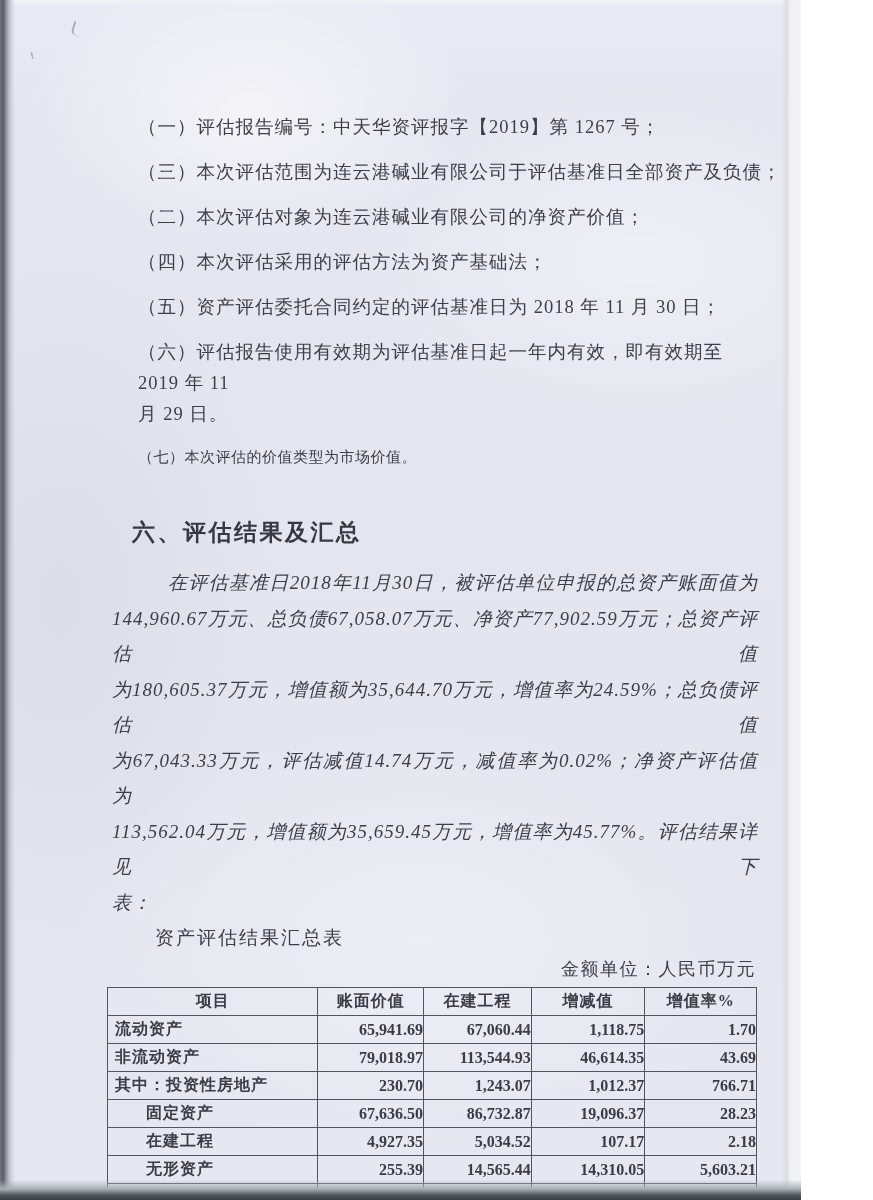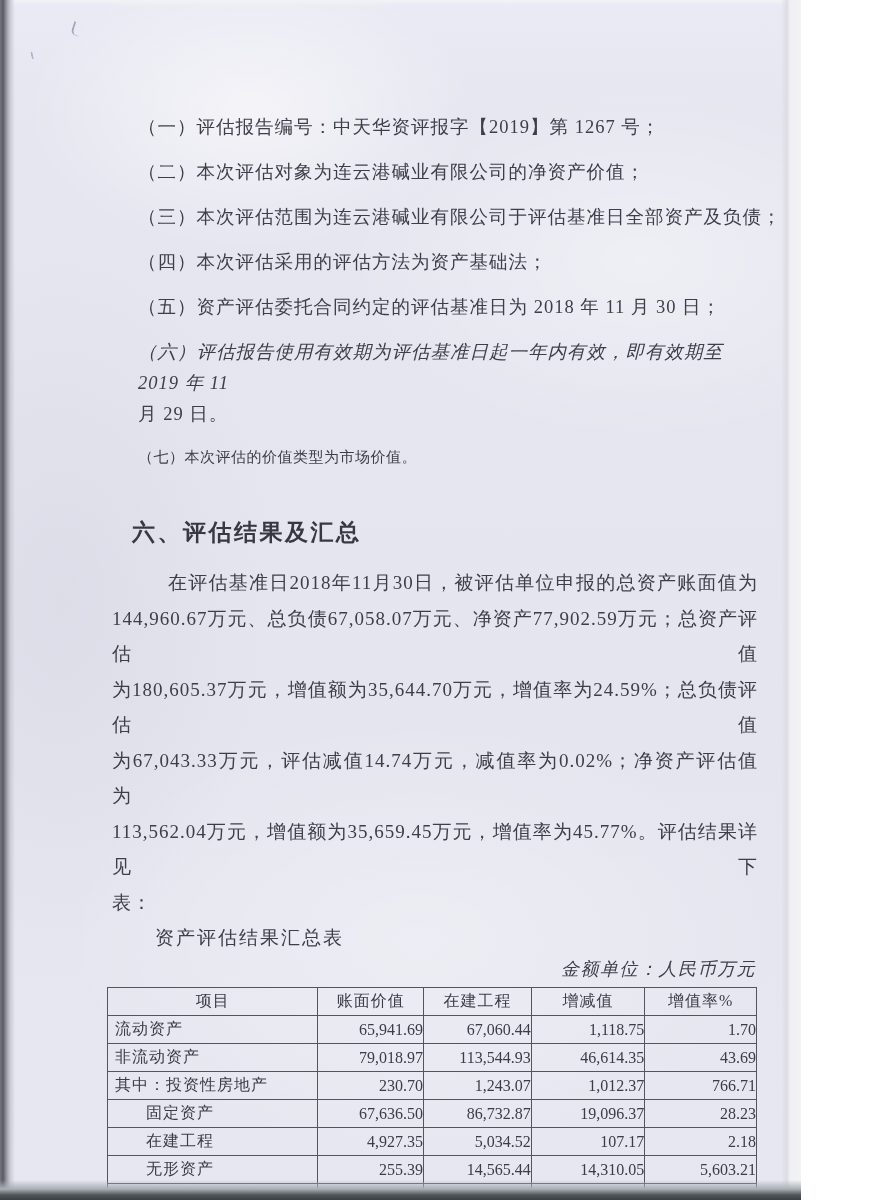--- a/index.html
+++ b/index.html
@@ -27,64 +27,64 @@
     border-left:2px solid rgba(110,110,150,.55);border-bottom:1px solid rgba(110,110,150,.35);
     transform:rotate(18deg);border-bottom-left-radius:6px;}
   .scan-mark-2{position:absolute;left:31px;top:51px;width:4px;height:8px;
     border-left:2px solid rgba(110,110,150,.45);transform:rotate(-12deg);border-radius:2px;}
 
   .content{position:absolute;left:110px;top:112px;width:648px;}
 
   .numbered-list{margin:0;}
   .list-item{font-size:18.5px;line-height:31px;margin:0 0 14px 28px;letter-spacing:1px;}
   .list-item .line{white-space:nowrap;}
-  .list-item .line.wrap{white-space:normal;font-style:italic;}
+  .list-item .line.wrap{white-space:normal;}
   .list-item.small{font-size:15px;letter-spacing:.5px;margin-top:2px;line-height:26px;}
 
   .section-heading{font-size:23px;font-weight:bold;letter-spacing:2.5px;
     margin:46px 0 16px 22px;line-height:33px;color:#383844;}
 
   .para{margin-left:2px;font-size:19px;}
   .para .pline{line-height:35.5px;letter-spacing:1px;
-    text-align:justify;text-align-last:justify;text-justify:inter-character;}
+    text-align:justify;text-align-last:justify;text-justify:inter-character;font-style:italic;}
   .para .pline:first-child{padding-left:56px;}
   .para .pline:last-child{text-align:left;text-align-last:left;}
 
   .table-title{font-size:19px;letter-spacing:2px;
     margin-top:3px;line-height:30px;padding-left:45px;}
   .unit-note{font-size:18px;letter-spacing:1.5px;text-align:right;
-    line-height:28px;margin:2px 2px 4px 0;font-style:italic;}
+    line-height:28px;margin:2px 2px 4px 0;}
 
   table.result-table{border-collapse:collapse;width:650px;margin-left:-3px;
     font-size:16px;color:#3c3c48;table-layout:fixed;}
   .result-table td,.result-table th{border:1.4px solid #54545f;height:27px;
-    padding:0;font-weight:normal;overflow:hidden;white-space:nowrap;}
+    padding:0;font-weight:bold;overflow:hidden;white-space:nowrap;}
   .result-table th{text-align:center;letter-spacing:1px;}
   .result-table td.label{text-align:left;padding-left:7px;letter-spacing:1px;}
   .result-table td.label.ind1{padding-left:38px;}
   .result-table td.num{text-align:right;}
 </style>
 </head>
 <body>
 
 <div class="scan-page">
   <span class="scan-mark-1"></span>
   <span class="scan-mark-2"></span>
 
   <div class="content">
 
     <div class="numbered-list" id="numbered-list">
         <div class="list-item">
           <div class="line">（一）评估报告编号：中天华资评报字【2019】第 1267 号；</div>
         </div>
         <div class="list-item">
-          <div class="line">（二）本次评估对象为连云港碱业有限公司的净资产价值；</div>
+          <div class="line">（三）本次评估范围为连云港碱业有限公司于评估基准日全部资产及负债；</div>
         </div>
         <div class="list-item">
-          <div class="line">（三）本次评估范围为连云港碱业有限公司于评估基准日全部资产及负债；</div>
+          <div class="line">（二）本次评估对象为连云港碱业有限公司的净资产价值；</div>
         </div>
         <div class="list-item">
           <div class="line">（四）本次评估采用的评估方法为资产基础法；</div>
         </div>
         <div class="list-item">
           <div class="line">（五）资产评估委托合同约定的评估基准日为 2018 年 11 月 30 日；</div>
         </div>
         <div class="list-item">
           <div class="line wrap">（六）评估报告使用有效期为评估基准日起一年内有效，即有效期至 2019 年 11</div>
           <div class="line">月 29 日。</div>

